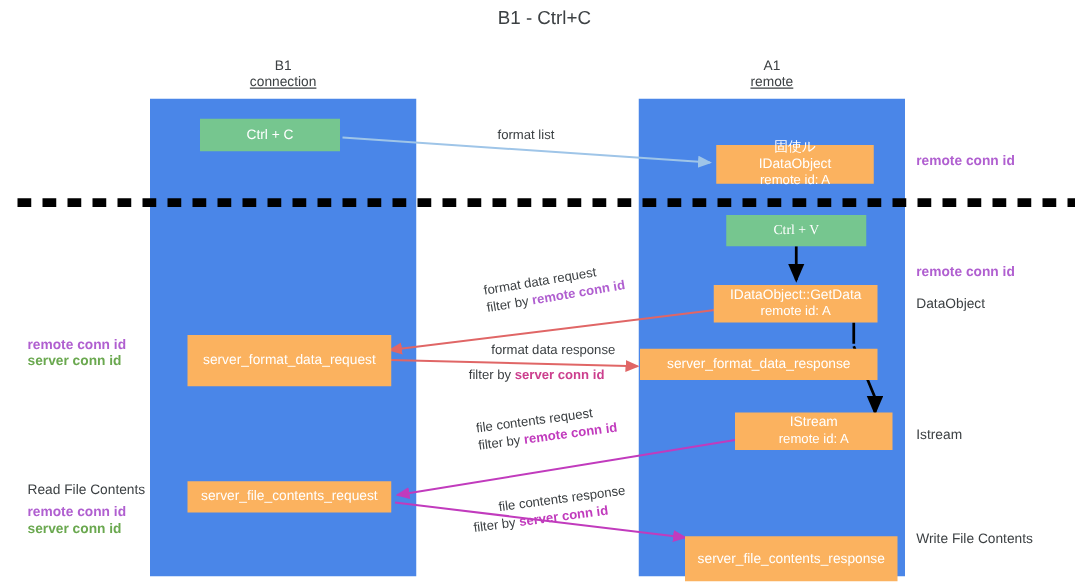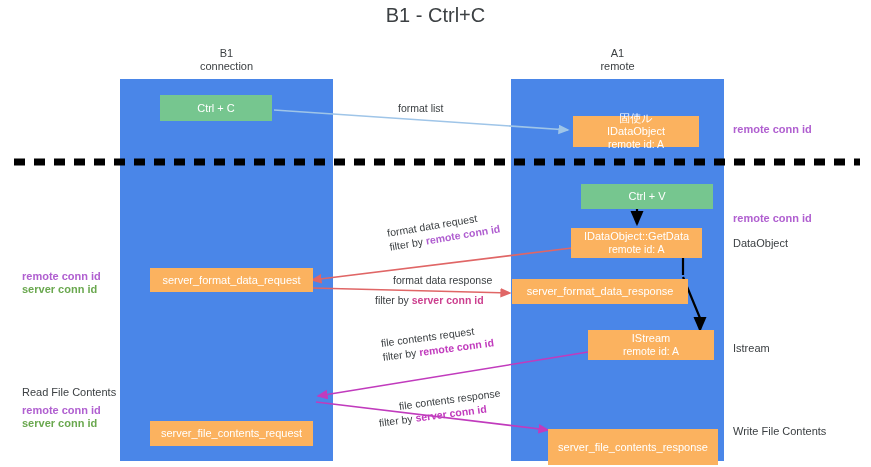--- a/index.html
+++ b/index.html
@@ -9,29 +9,29 @@
     font-family:"Liberation Sans", sans-serif;
     overflow:hidden;
     position:relative;
   }
   .stage{position:absolute;left:0;top:0;width:871px;height:467px;}
   .abs{position:absolute;}
 
   
   .title{
     left:0;top:6px;width:871px;text-align:center;
-    font-size:20px;color:#3c4043;line-height:18px;
+    font-size:15px;color:#3c4043;line-height:18px;
   }
 
   
   .colhead{
     font-size:11px;color:#3c4043;text-align:center;line-height:13px;
   }
   .colhead .l1{display:block;}
-  .colhead .l2{display:block;}
+  .colhead .l2{display:block;text-decoration:underline;}
 
   
   .lane{background:#4a86e8;}
   .lane-b1{left:120px;top:79px;width:213px;height:382px;}
   .lane-a1{left:511px;top:79px;width:213px;height:382px;}
 
   
   .box{
     box-sizing:border-box;
     display:flex;align-items:center;justify-content:center;
@@ -115,43 +115,43 @@
 
   <div class="abs box green" style="left:160px;top:95px;width:112px;height:26px;">
     <span>Ctrl + C</span>
   </div>
 
   <div class="abs box orange" style="left:573px;top:116px;width:126px;height:31px;flex-direction:column;">
     <span>固使ルIDataObject</span>
     <span class="sub">remote id: A</span>
   </div>
 
-  <div class="abs box green" style="left:581px;top:184px;width:132px;height:25px;">
+  <div class="abs box green" style="left:581px;top:172px;width:112px;height:25px;font-family:Liberation Serif, serif;">
     <span>Ctrl + V</span>
   </div>
 
   <div class="abs box orange" style="left:571px;top:228px;width:131px;height:30px;flex-direction:column;">
     <span>IDataObject::GetData</span>
     <span class="sub">remote id: A</span>
   </div>
 
-  <div class="abs box orange" style="left:150px;top:268px;width:163px;height:24px;">
+  <div class="abs box orange" style="left:150px;top:268px;width:163px;height:41px;">
     <span>server_format_data_request</span>
   </div>
 
-  <div class="abs box orange" style="left:512px;top:279px;width:176px;height:25px;">
+  <div class="abs box orange" style="left:512px;top:279px;width:190px;height:25px;">
     <span>server_format_data_response</span>
   </div>
 
   <div class="abs box orange" style="left:588px;top:330px;width:126px;height:30px;flex-direction:column;">
     <span>IStream</span>
     <span class="sub">remote id: A</span>
   </div>
 
-  <div class="abs box orange" style="left:150px;top:385px;width:163px;height:25px;margin-top:36px;">
+  <div class="abs box orange" style="left:150px;top:385px;width:163px;height:25px;">
     <span>server_file_contents_request</span>
   </div>
 
   <div class="abs box orange" style="left:548px;top:429px;width:170px;height:36px;">
     <span>server_file_contents_response</span>
   </div>
 
   <div class="abs elabel" style="left:398px;top:101px;">
     <span>format list</span>
   </div>

